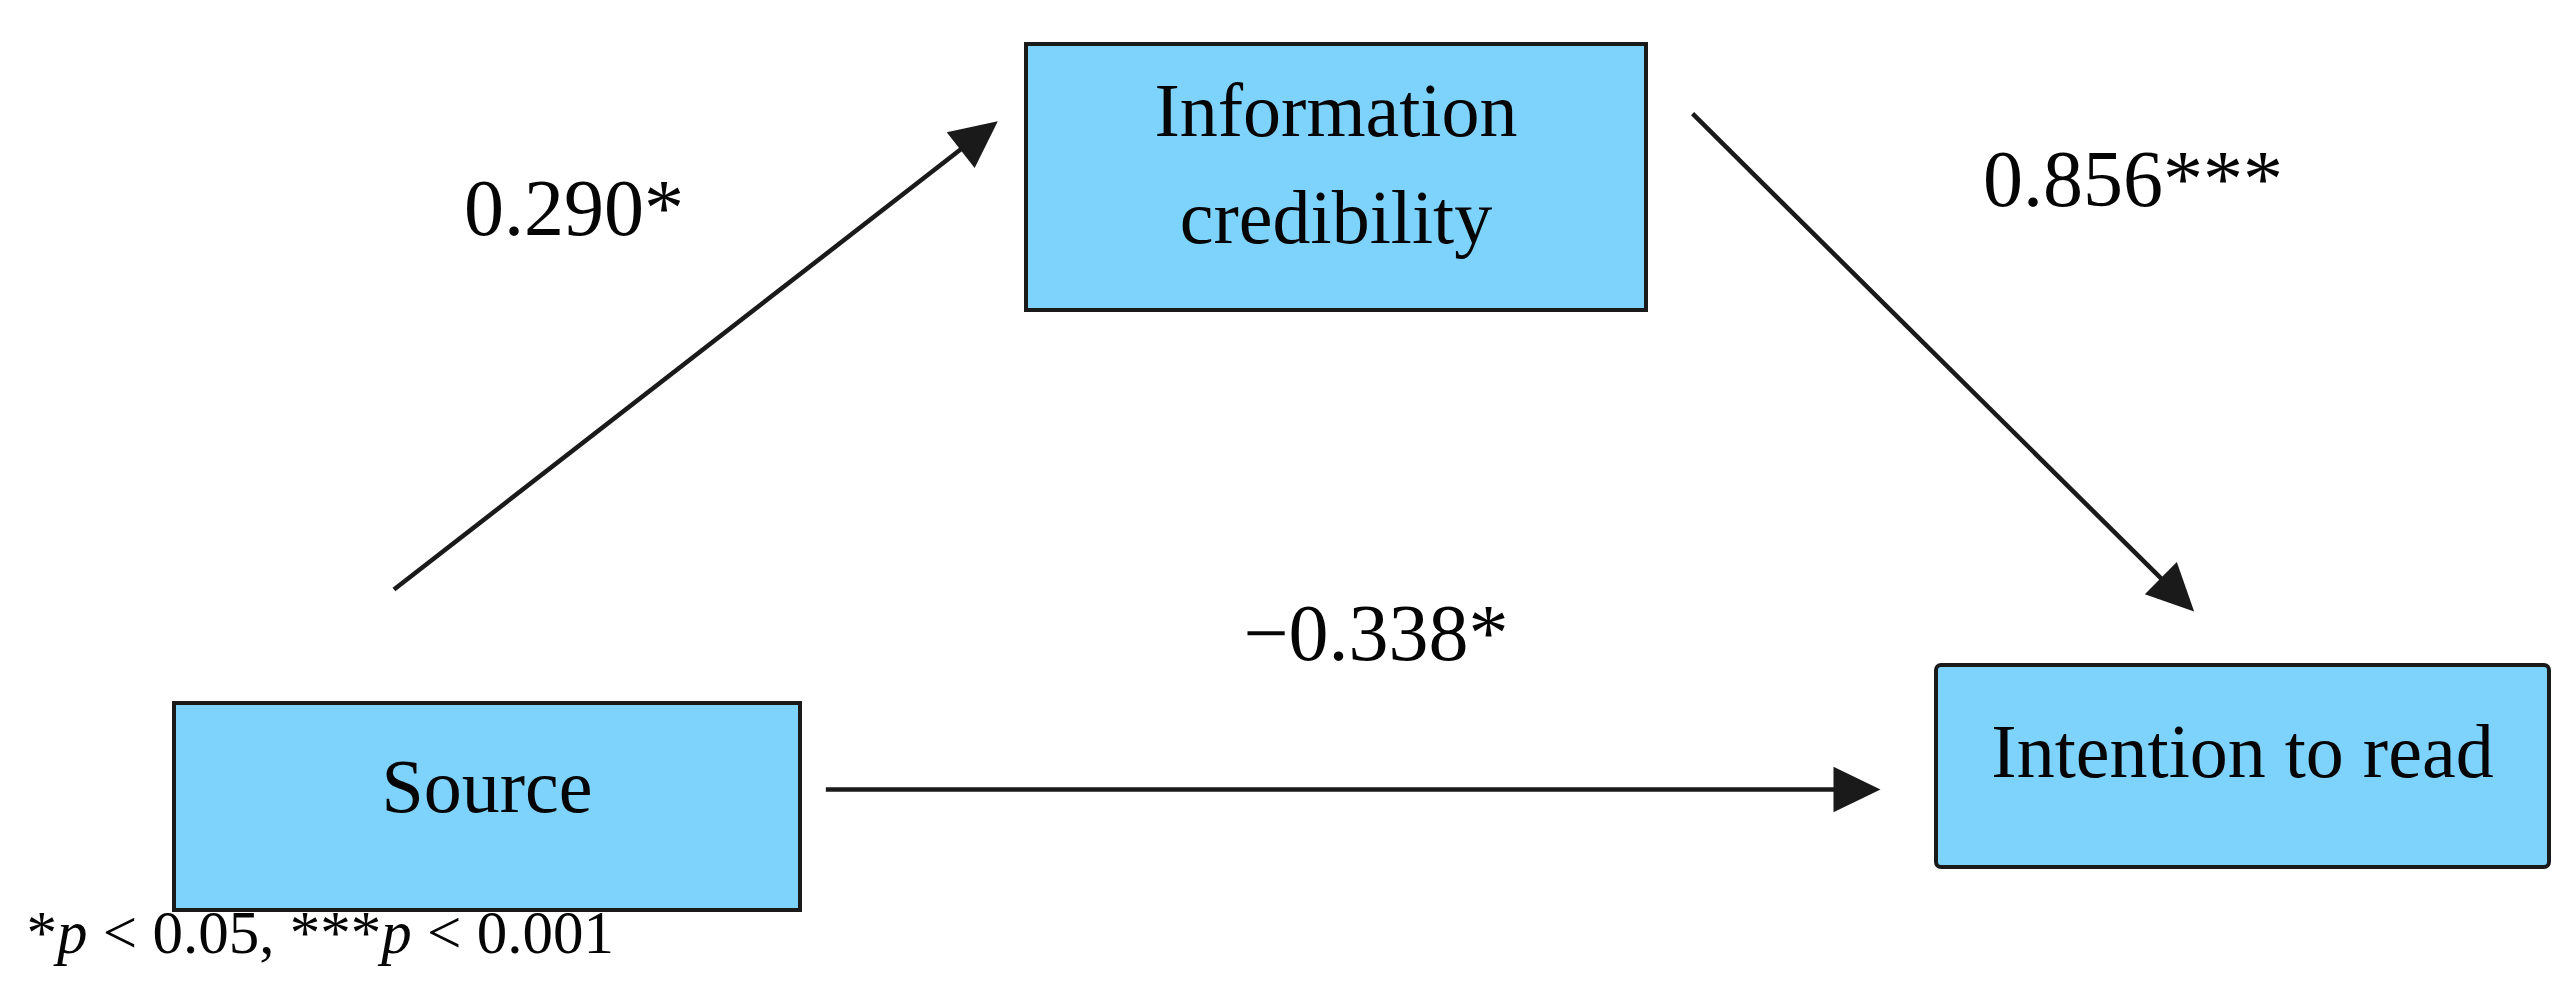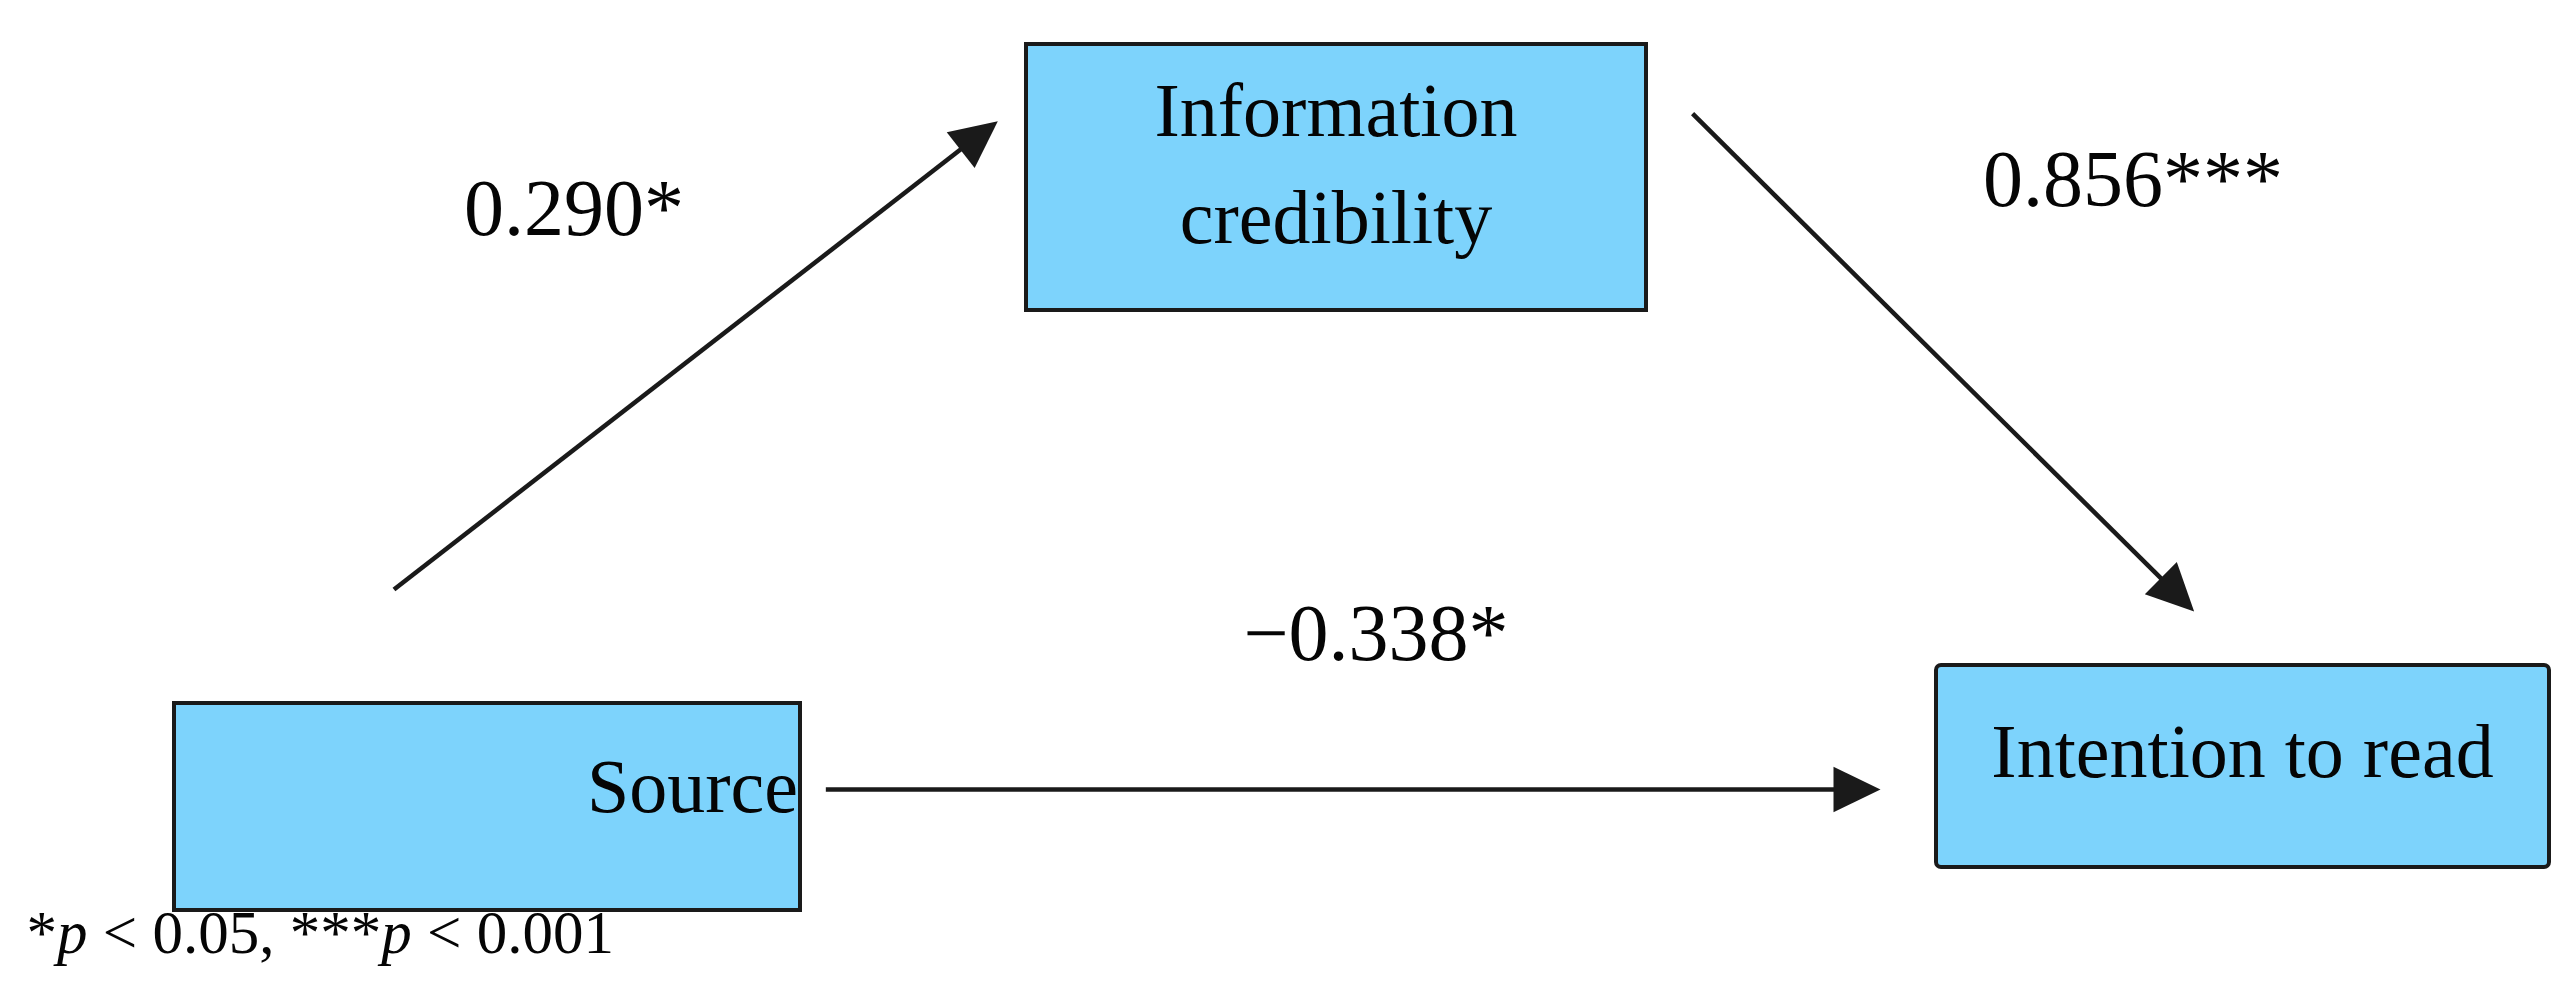--- a/index.html
+++ b/index.html
@@ -42,21 +42,20 @@
     width: 624px;
     height: 270px;
     padding-bottom: 26.5px;
   }
   .node.predictor {
     left: 172px;
     top: 701px;
     width: 630px;
     height: 211px;
     padding-bottom: 42px;
-    justify-content: flex-end;
   }
   .node.predictor .node-label,
   .node.outcome .node-label {
     line-height: 1;
     white-space: nowrap;
   }
   .node.outcome {
     left: 1934px;
     top: 663px;
     width: 617px;

